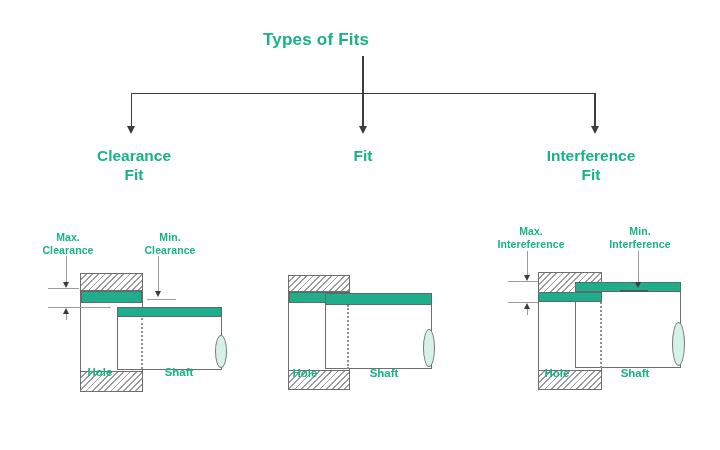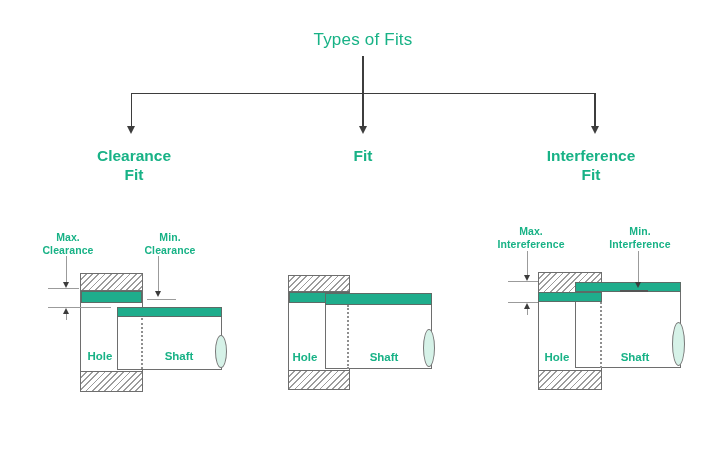--- a/index.html
+++ b/index.html
@@ -3,35 +3,35 @@
 <meta charset="utf-8">
 <style>
   html,body{margin:0;padding:0;background:#ffffff;}
   .canvas{
     position:relative;width:720px;height:450px;background:#ffffff;overflow:hidden;
     font-family:"Liberation Sans", sans-serif;
   }
   .abs{position:absolute;}
   .teal{color:#18b286;}
   .title{
-    font-size:17px;font-weight:normal;text-align:center;letter-spacing:.2px;
+    font-size:17px;font-weight:bold;letter-spacing:.2px;
   }
   .branch-heading{
     font-size:15.5px;font-weight:bold;text-align:center;line-height:19px;
   }
   .tree-line{background:#3d3d3d;}
   .tree-arrowhead{
     width:0;height:0;border-left:4.5px solid transparent;border-right:4.5px solid transparent;
     border-top:8px solid #3d3d3d;
   }
   .ann-label{
     font-size:10.5px;font-weight:bold;text-align:center;line-height:13px;letter-spacing:.1px;
   }
   .part-label{
-    font-size:11.5px;font-weight:bold;text-align:center;
+    font-size:11.5px;font-weight:bold;text-align:center;margin-top:16px;
   }
   .block{
     box-sizing:border-box;background:#ffffff;border:1.4px solid #6e6e6e;
   }
   .hatch{
     background:repeating-linear-gradient(135deg,#ffffff 0px,#ffffff 3.2px,#9c9c9c 3.2px,#9c9c9c 4.4px);
     box-sizing:border-box;
   }
   .teal-band{
     background:#1fad8c;box-sizing:border-box;border:1px solid #5d6b66;

